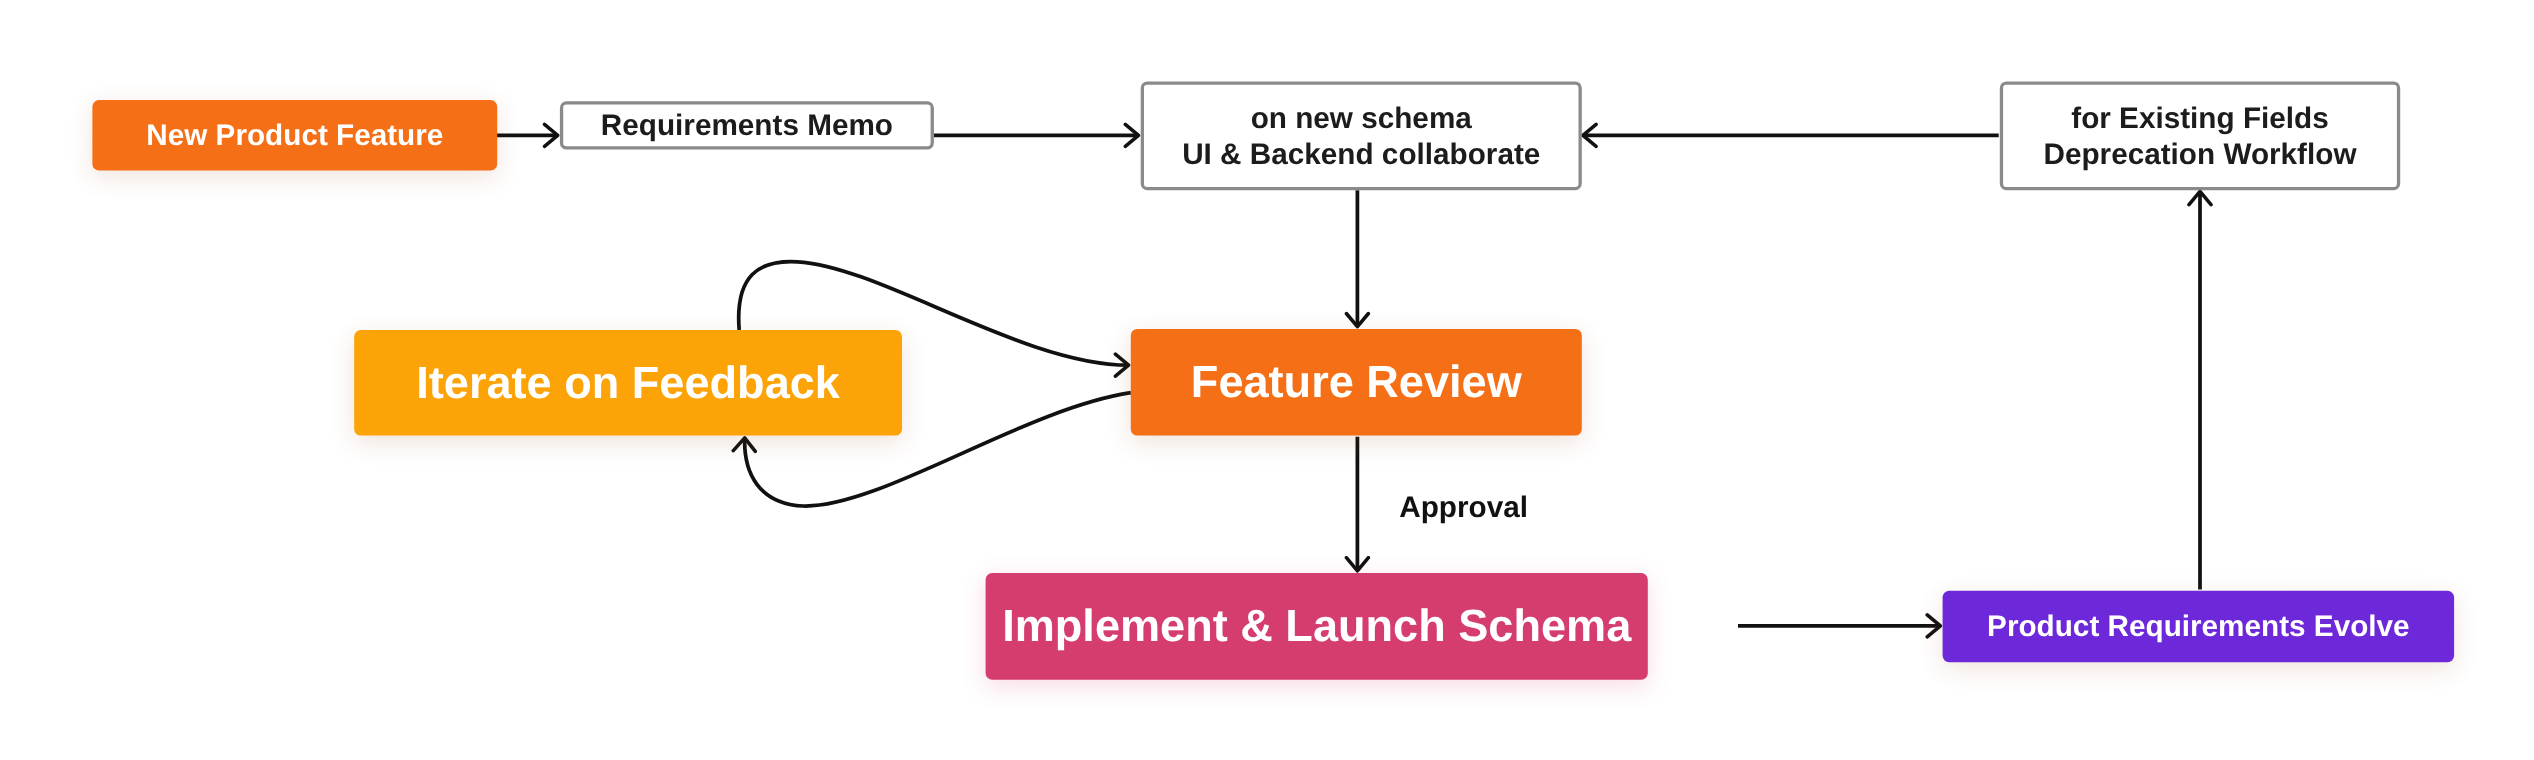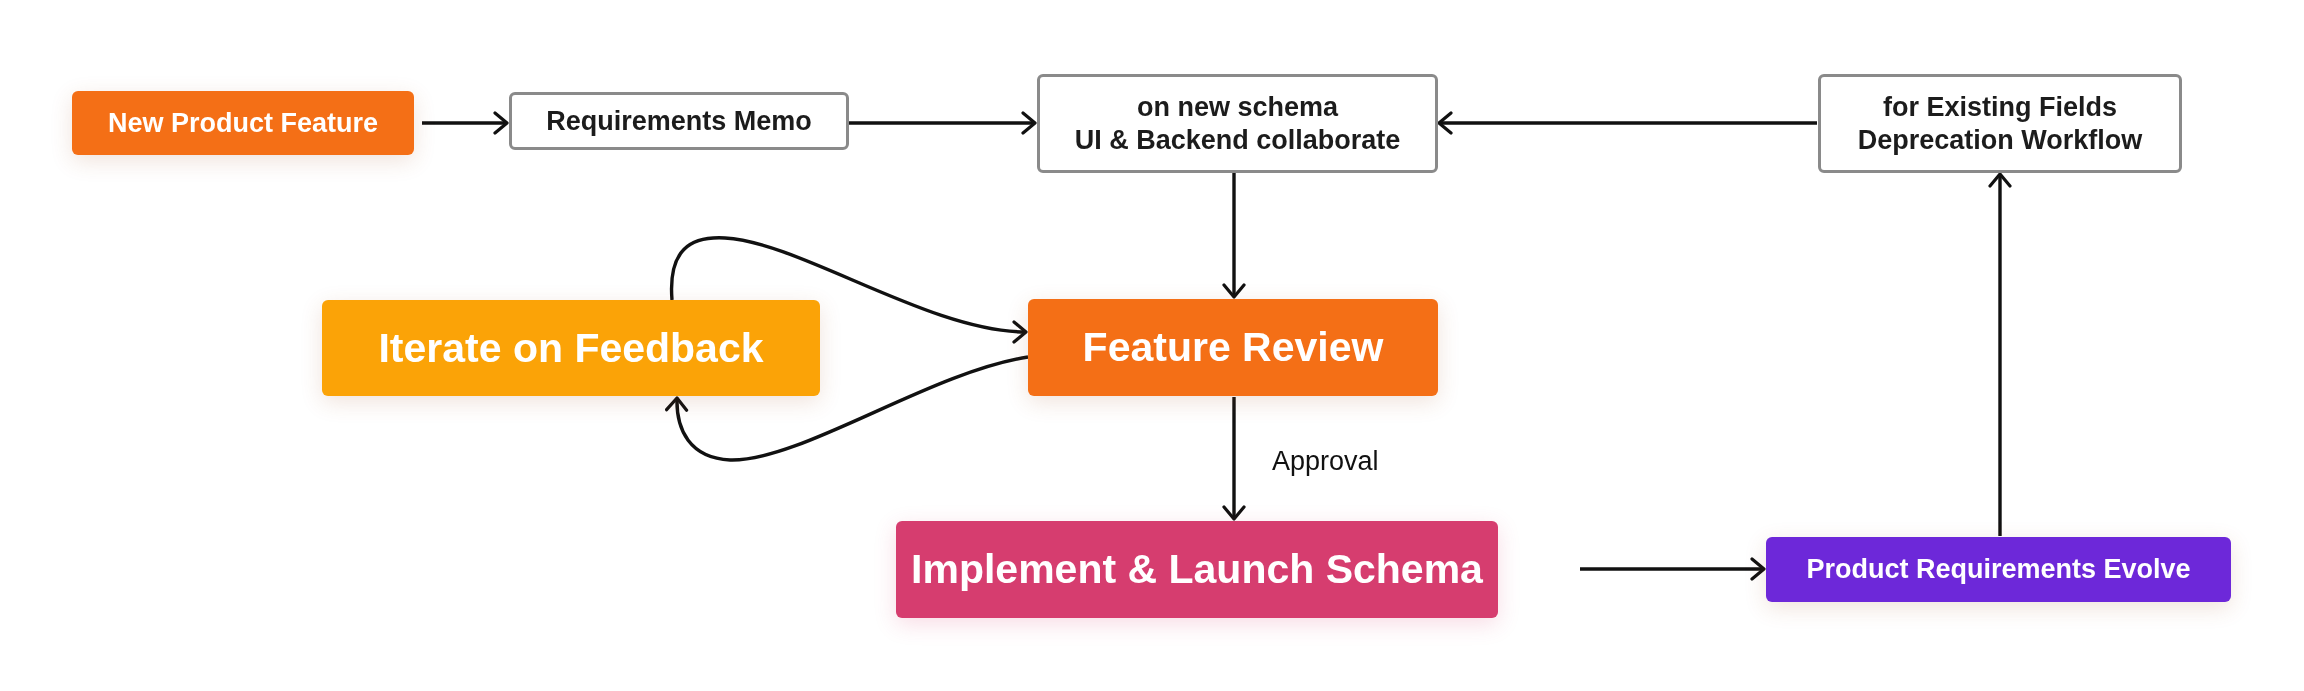--- a/index.html
+++ b/index.html
@@ -4,21 +4,21 @@
 <style>
   html, body { margin: 0; padding: 0; background: #ffffff; }
   body { width: 2304px; height: 691px; position: relative; overflow: hidden;
          font-family: "Liberation Sans", "DejaVu Sans", sans-serif; }
   #edges { position: absolute; left: 0; top: 0; width: 2304px; height: 691px; }
   .node { position: absolute; box-sizing: border-box; display: flex;
           align-items: center; justify-content: center; text-align: center;
           border-radius: 6px; font-weight: bold; line-height: 1.22; }
   .filled { color: #ffffff; box-shadow: 0 6px 22px rgba(160, 80, 40, 0.16); }
   .outline { background: #ffffff; color: #1c1c1c; border: 3px solid #8a8a8a; }
-  .label { position: absolute; font-weight: normal; color: #111111; text-align: right; }
+  .label { position: absolute; font-weight: bold; color: #111111; text-align: right; }
 </style>
 </head>
 <body>
 
 <svg id="edges" xmlns="http://www.w3.org/2000/svg">
   <defs>
     <marker id="arrow" viewBox="0 0 16 24" refX="14" refY="12" markerWidth="16" markerHeight="24" markerUnits="userSpaceOnUse" orient="auto">
       <path d="M2 2 L14 12 L2 22" fill="none" stroke="#111" stroke-width="3.2" stroke-linecap="round" stroke-linejoin="round"></path>
     </marker>
   </defs>
@@ -28,25 +28,25 @@
     <path d="M1817 123 L1439 123" marker-end="url(#arrow)"></path>
     <path d="M1234 173 L1234 297" marker-end="url(#arrow)"></path>
     <path d="M672 300 C 668 250, 690 236, 725 238 C 800 242, 930 332, 1026 332" marker-end="url(#arrow)"></path>
     <path d="M1028 357 C 930 372, 800 462, 730 460 C 690 458, 676 430, 677 398" marker-end="url(#arrow)"></path>
     <path d="M1234 397 L1234 519" marker-end="url(#arrow)"></path>
     <path d="M1580 569 L1764 569" marker-end="url(#arrow)"></path>
     <path d="M2000 536 L2000 174" marker-end="url(#arrow)"></path>
   </g>
 </svg>
 
-<div class="node filled" style="left:72px; top:91px; width:342px; height:64px; background:#F46F16; font-size:27px;">
+<div class="node filled" style="left:84px; top:91px; width:368px; height:64px; background:#F46F16; font-size:27px;">
   <span>New Product Feature</span>
 </div>
 
-<div class="node outline" style="left:509px; top:92px; width:340px; height:58px; font-size:27px;">
+<div class="node outline" style="left:509px; top:92px; width:340px; height:44px; font-size:27px;">
   <span>Requirements Memo</span>
 </div>
 
 <div class="node outline" style="left:1037px; top:74px; width:401px; height:99px; font-size:27px; flex-direction:column;">
   <span>on new schema</span>
   <span>UI &amp; Backend collaborate</span>
 </div>
 
 <div class="node outline" style="left:1818px; top:74px; width:364px; height:99px; font-size:27px; flex-direction:column;">
   <span>for Existing Fields</span>

